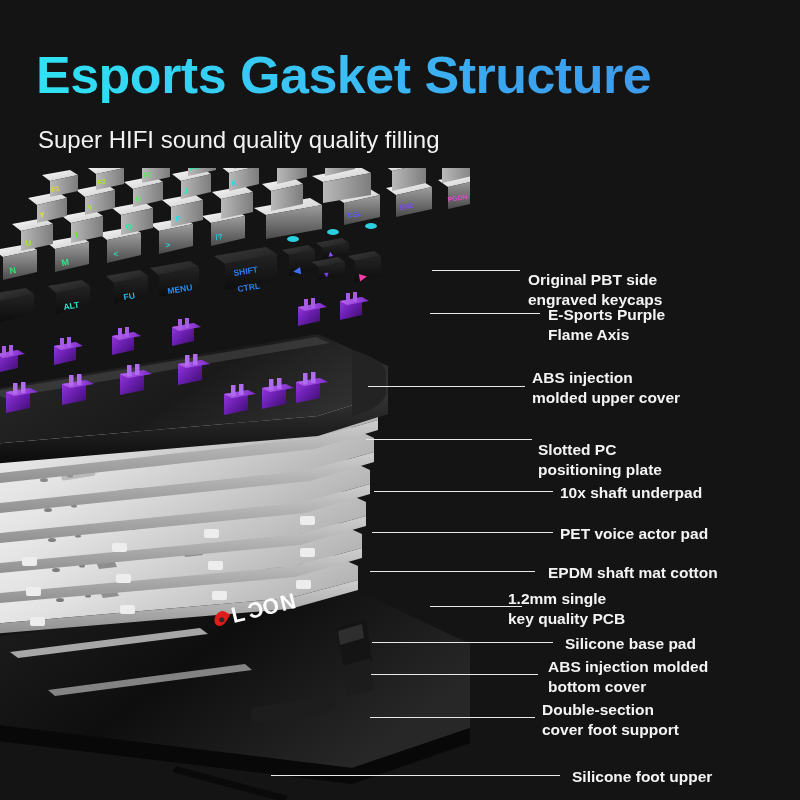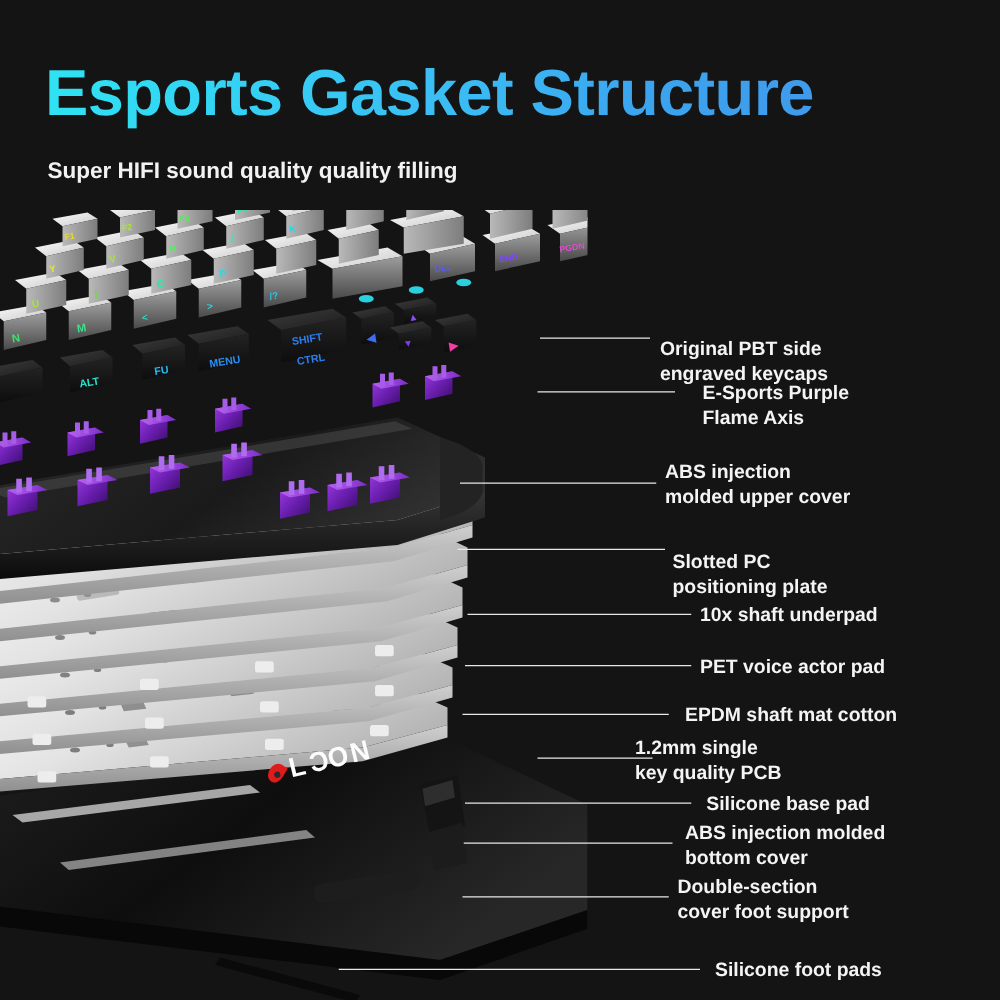--- a/index.html
+++ b/index.html
@@ -17,21 +17,21 @@
   .title{
     position:absolute;left:36px;top:48px;
     font-size:52px;font-weight:bold;letter-spacing:-0.5px;
     background:linear-gradient(100deg,#2fe3f2 0%,#33d4f4 22%,#3bbdf4 52%,#3ba4ef 78%,#3f9beb 100%);
     -webkit-background-clip:text;background-clip:text;
     color:transparent;-webkit-text-fill-color:transparent;
     white-space:nowrap;line-height:1.05;
   }
   .subtitle{
     position:absolute;left:38px;top:126px;
-    font-size:18px;font-weight:bold;color:#f2f2f2;white-space:nowrap;
+    font-size:24px;font-weight:normal;color:#f2f2f2;white-space:nowrap;
   }
 
   
   .callout{position:absolute;color:#f4f4f4;font-size:15.5px;font-weight:bold;line-height:1.28;white-space:pre;}
   .lead{position:absolute;height:1px;background:#e8e8e8;}
 
   
   #kb{position:absolute;left:0;top:168px;width:470px;height:632px;}
   #kb svg{display:block;}
 
@@ -619,21 +619,21 @@
       </span>
       <span class="logo-text">L<span class="rev">C</span>ON</span>
     </div>
   </div>
 
   <div class="lead" style="left:432px;top:270px;width:88px;"></div>
   <div class="callout" style="left:528px;top:242px;margin-top:28px;"><span>Original PBT side</span>
 <span>engraved keycaps</span></div>
 
   <div class="lead" style="left:430px;top:313px;width:110px;"></div>
-  <div class="callout" style="left:548px;top:305px;margin-left:14px;"><span>E-Sports Purple</span>
+  <div class="callout" style="left:548px;top:305px;"><span>E-Sports Purple</span>
 <span>Flame Axis</span></div>
 
   <div class="lead" style="left:368px;top:386px;width:157px;"></div>
   <div class="callout" style="left:532px;top:368px;"><span>ABS injection</span>
 <span>molded upper cover</span></div>
 
   <div class="lead" style="left:366px;top:439px;width:166px;"></div>
   <div class="callout" style="left:538px;top:423px;margin-top:17px;"><span>Slotted PC</span>
 <span>positioning plate</span></div>
 
@@ -655,15 +655,15 @@
 
   <div class="lead" style="left:371px;top:674px;width:167px;"></div>
   <div class="callout" style="left:548px;top:657px;"><span>ABS injection molded</span>
 <span>bottom cover</span></div>
 
   <div class="lead" style="left:370px;top:717px;width:165px;"></div>
   <div class="callout" style="left:542px;top:700px;"><span>Double-section</span>
 <span>cover foot support</span></div>
 
   <div class="lead" style="left:271px;top:775px;width:289px;"></div>
-  <div class="callout" style="left:572px;top:767px;"><span>Silicone foot pads</span></div>
+  <div class="callout" style="left:572px;top:767px;"><span>Silicone foot upper</span></div>
 
 </div>
 
 </body></html>

